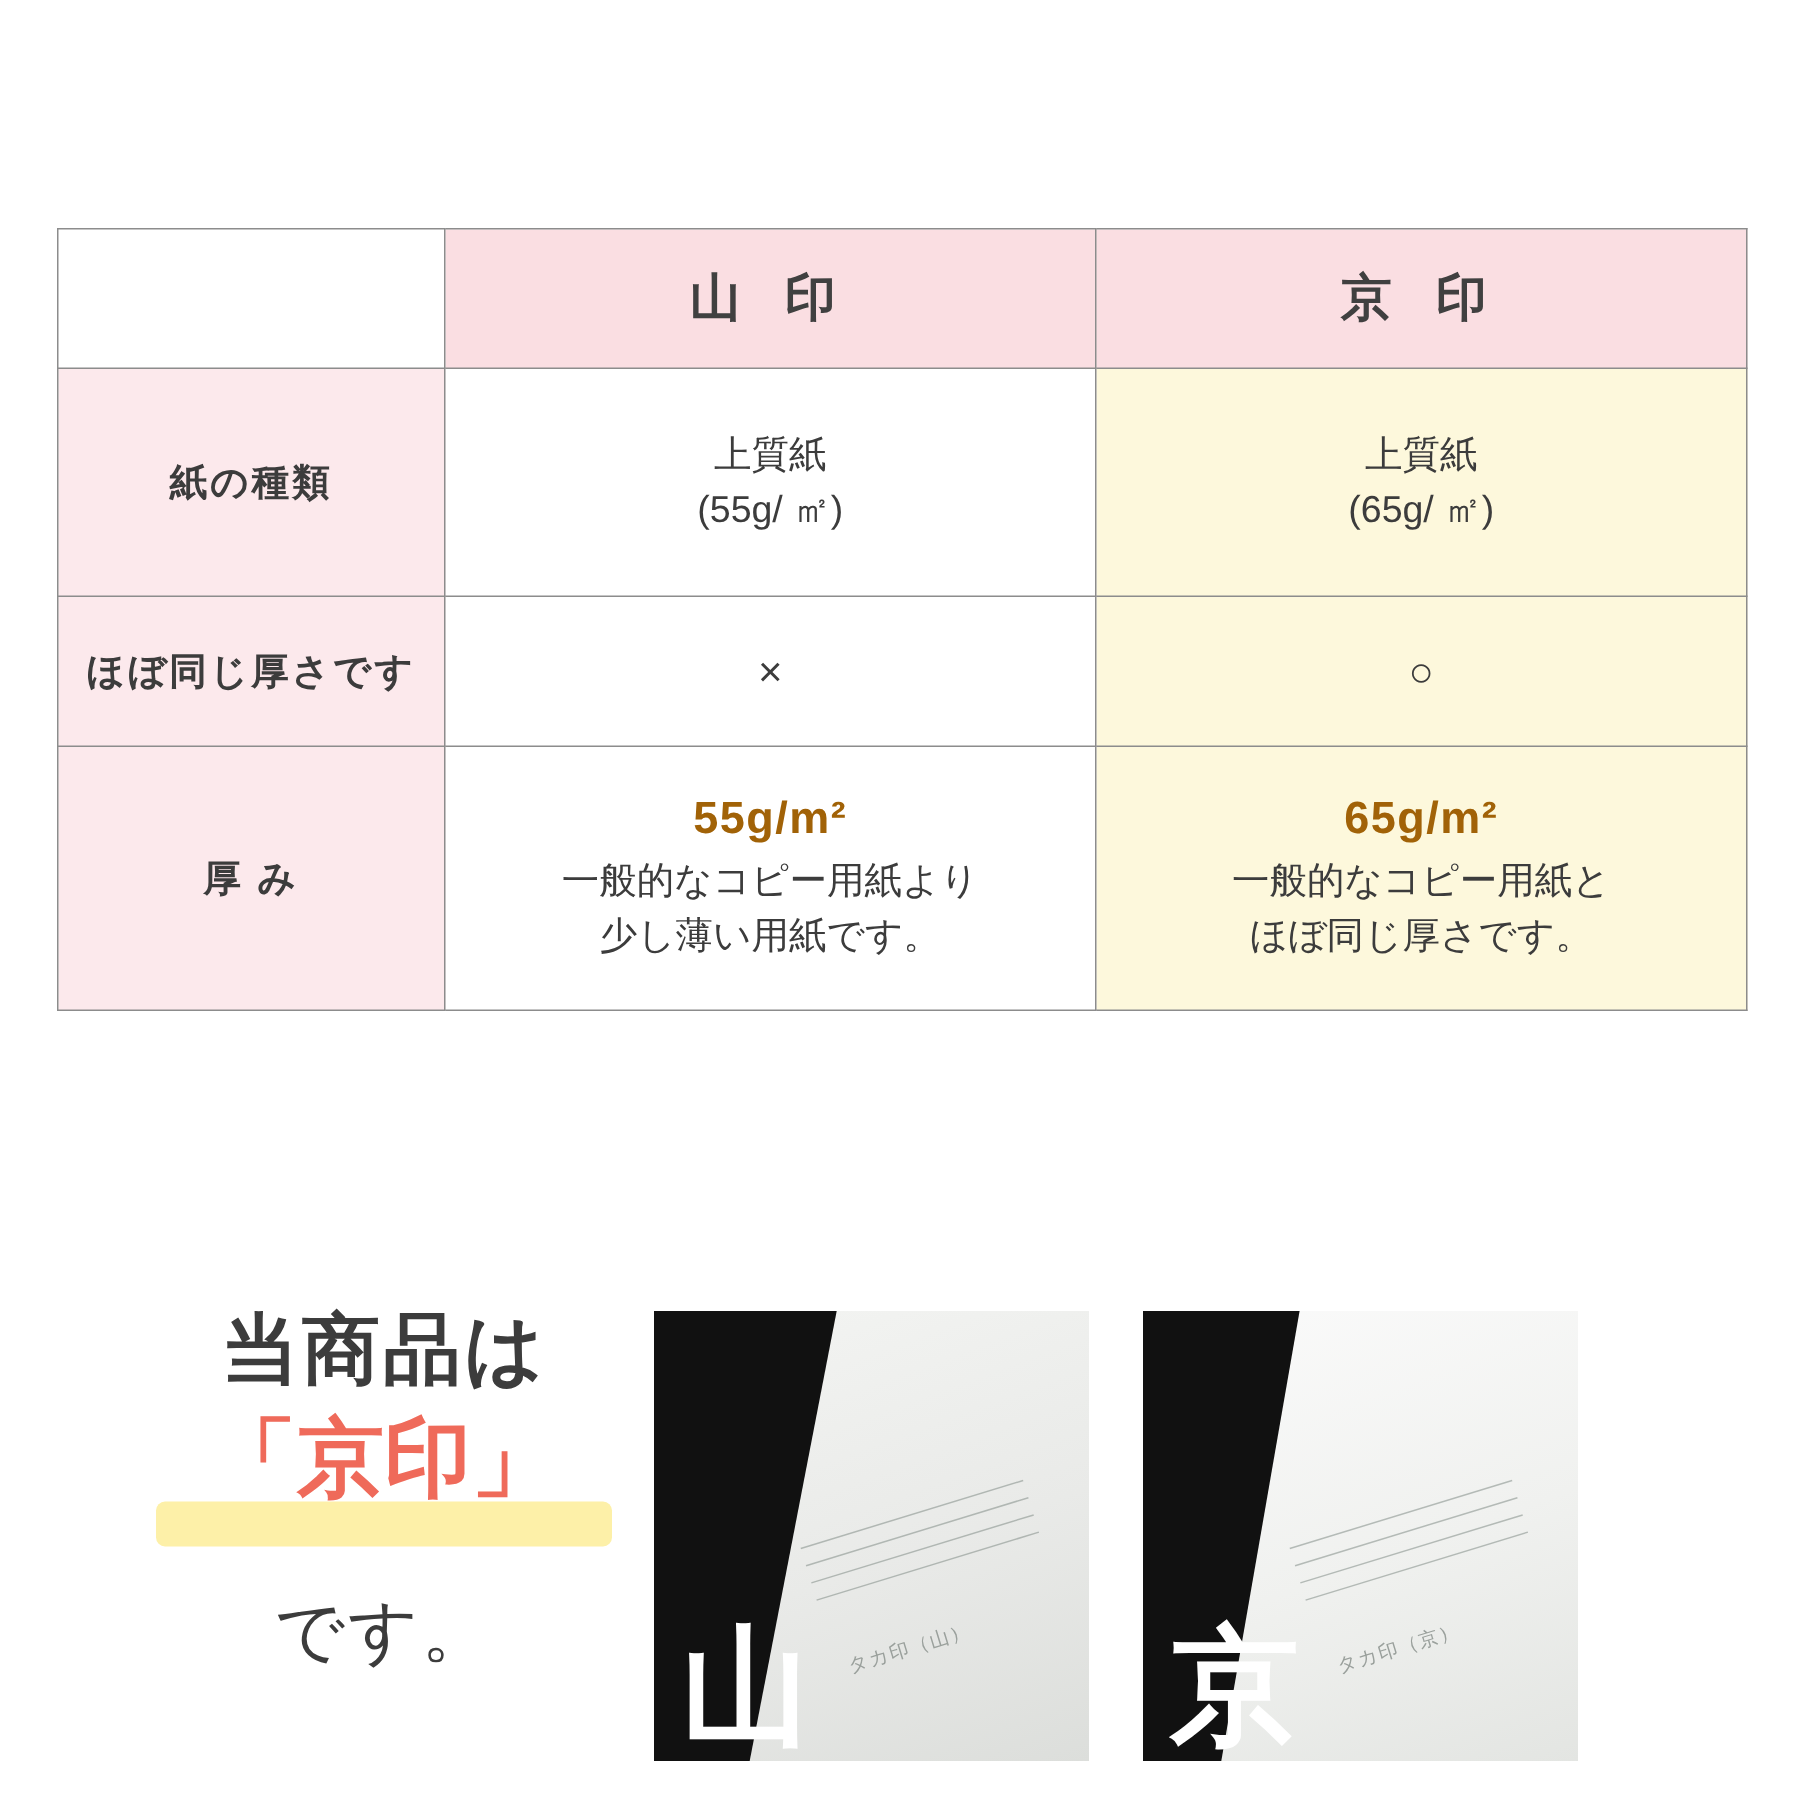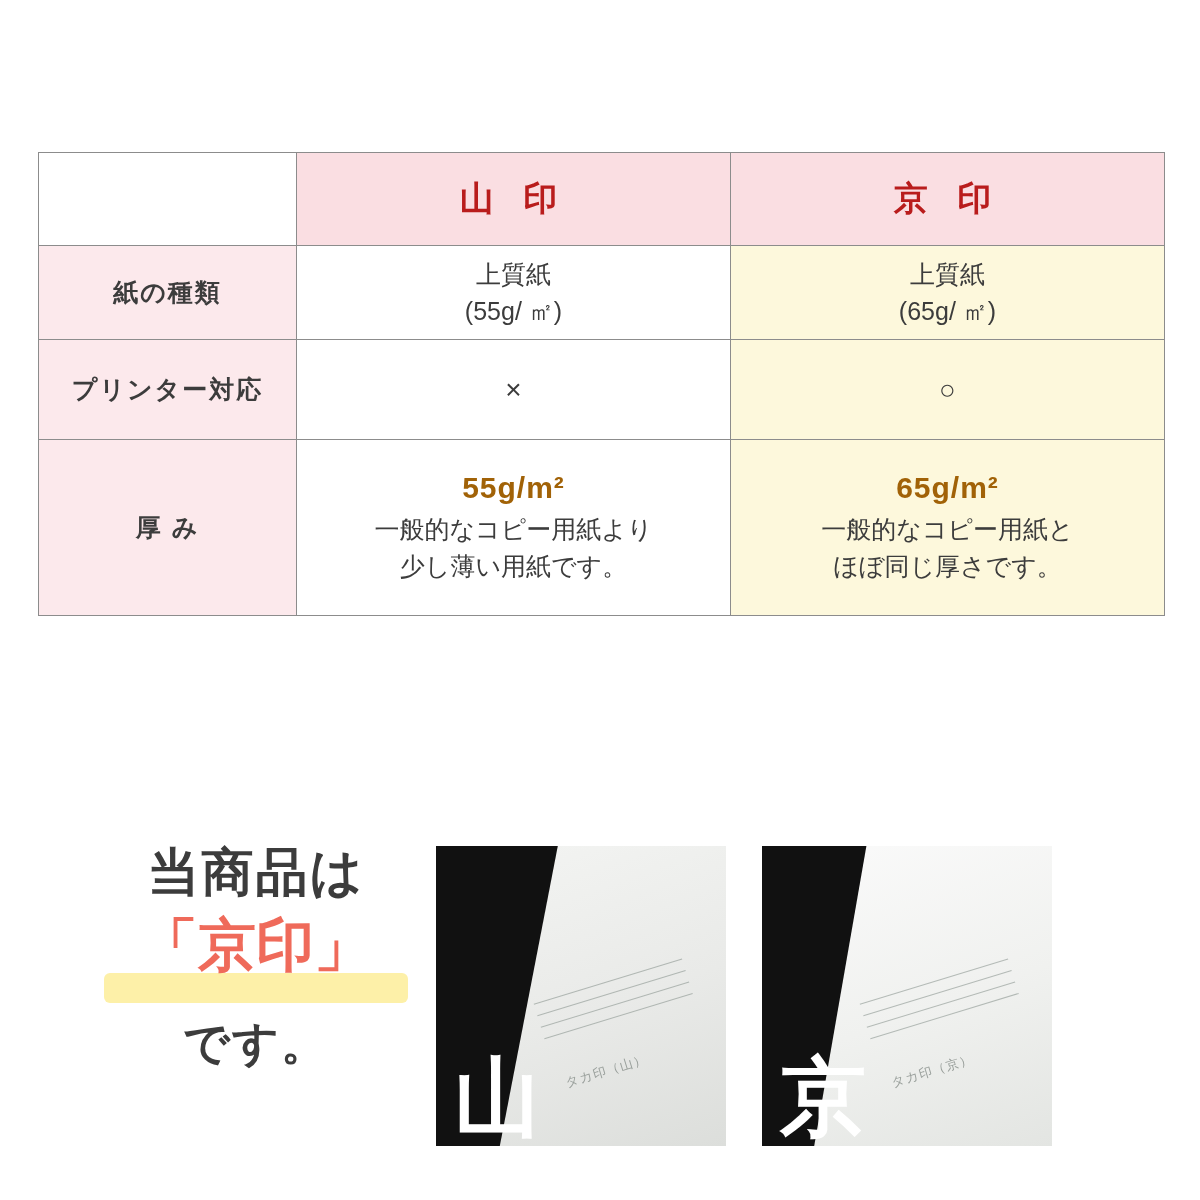--- a/index.html
+++ b/index.html
@@ -60,21 +60,21 @@
   col.c1 { width: 258px; }
   col.c2 { width: 434px; }
   col.c3 { width: 434px; }
 
   .hdr-empty { background: #ffffff; height: 92px; }
   .hdr-pink {
     background: #fadee2;
     font-size: 34px;
     font-weight: bold;
     letter-spacing: 10px;
-    color: #b91c1c;
+    color: #404040;
     height: 92px;
   }
   .rowlabel {
     background: #fce9ec;
     font-size: 25px;
     font-weight: bold;
     letter-spacing: 2px;
     color: #3c3c3c;
   }
   .cell-white { background: #ffffff; }
@@ -100,31 +100,31 @@
     font-weight: bold;
     color: #a16207;
     margin-bottom: 6px;
     letter-spacing: 1px;
   }
   .thick-desc {
     font-size: 25px;
     line-height: 1.45;
     color: #3c3c3c;
   }
-  .r-paper { height: 94px; }
+  .r-paper { height: 152px; }
   .r-printer { height: 100px; }
   .r-write { height: 100px; }
   .r-feature { height: 120px; }
   .r-thick { height: 176px; }
 
   
   .bottom {
     position: absolute;
     left: 0;
-    top: 834px;
+    top: 862px;
     width: 1167px;
     height: 338px;
   }
   .bottom-left {
     position: absolute;
     left: 96px;
     top: 10px;
     width: 320px;
     text-align: center;
   }
@@ -152,23 +152,23 @@
   .bl-kyo {
     position: relative;
     font-size: 58px;
     font-weight: bold;
     color: #ef6a5a;
     letter-spacing: 0px;
     line-height: 1.25;
     white-space: nowrap;
   }
   .bl-line3 {
-    margin-top: 8px;
+    margin-top: 24px;
     font-size: 46px;
-    font-weight: bold;
+    font-weight: normal;
     color: #3c3c3c;
     letter-spacing: 2px;
   }
 
   .photo {
     position: absolute;
     top: 12px;
     width: 290px;
     height: 300px;
     background: #111111;
@@ -250,21 +250,21 @@
             <div class="cell-text">上質紙</div>
             <div class="cell-text">(55g/ ㎡)</div>
           </td>
           <td class="cell-cream">
             <div class="cell-text">上質紙</div>
             <div class="cell-text">(65g/ ㎡)</div>
           </td>
         </tr>
 
         <tr class="r-printer">
-          <td class="rowlabel">プリンター対応</td>
+          <td class="rowlabel">ほぼ同じ厚さです</td>
           <td class="cell-white mark">×</td>
           <td class="cell-cream mark">○</td>
         </tr>
 
 
 
         <tr class="r-thick">
           <td class="rowlabel">厚 み</td>
           <td class="cell-white">
             <div class="thick-weight">55g/m²</div>

